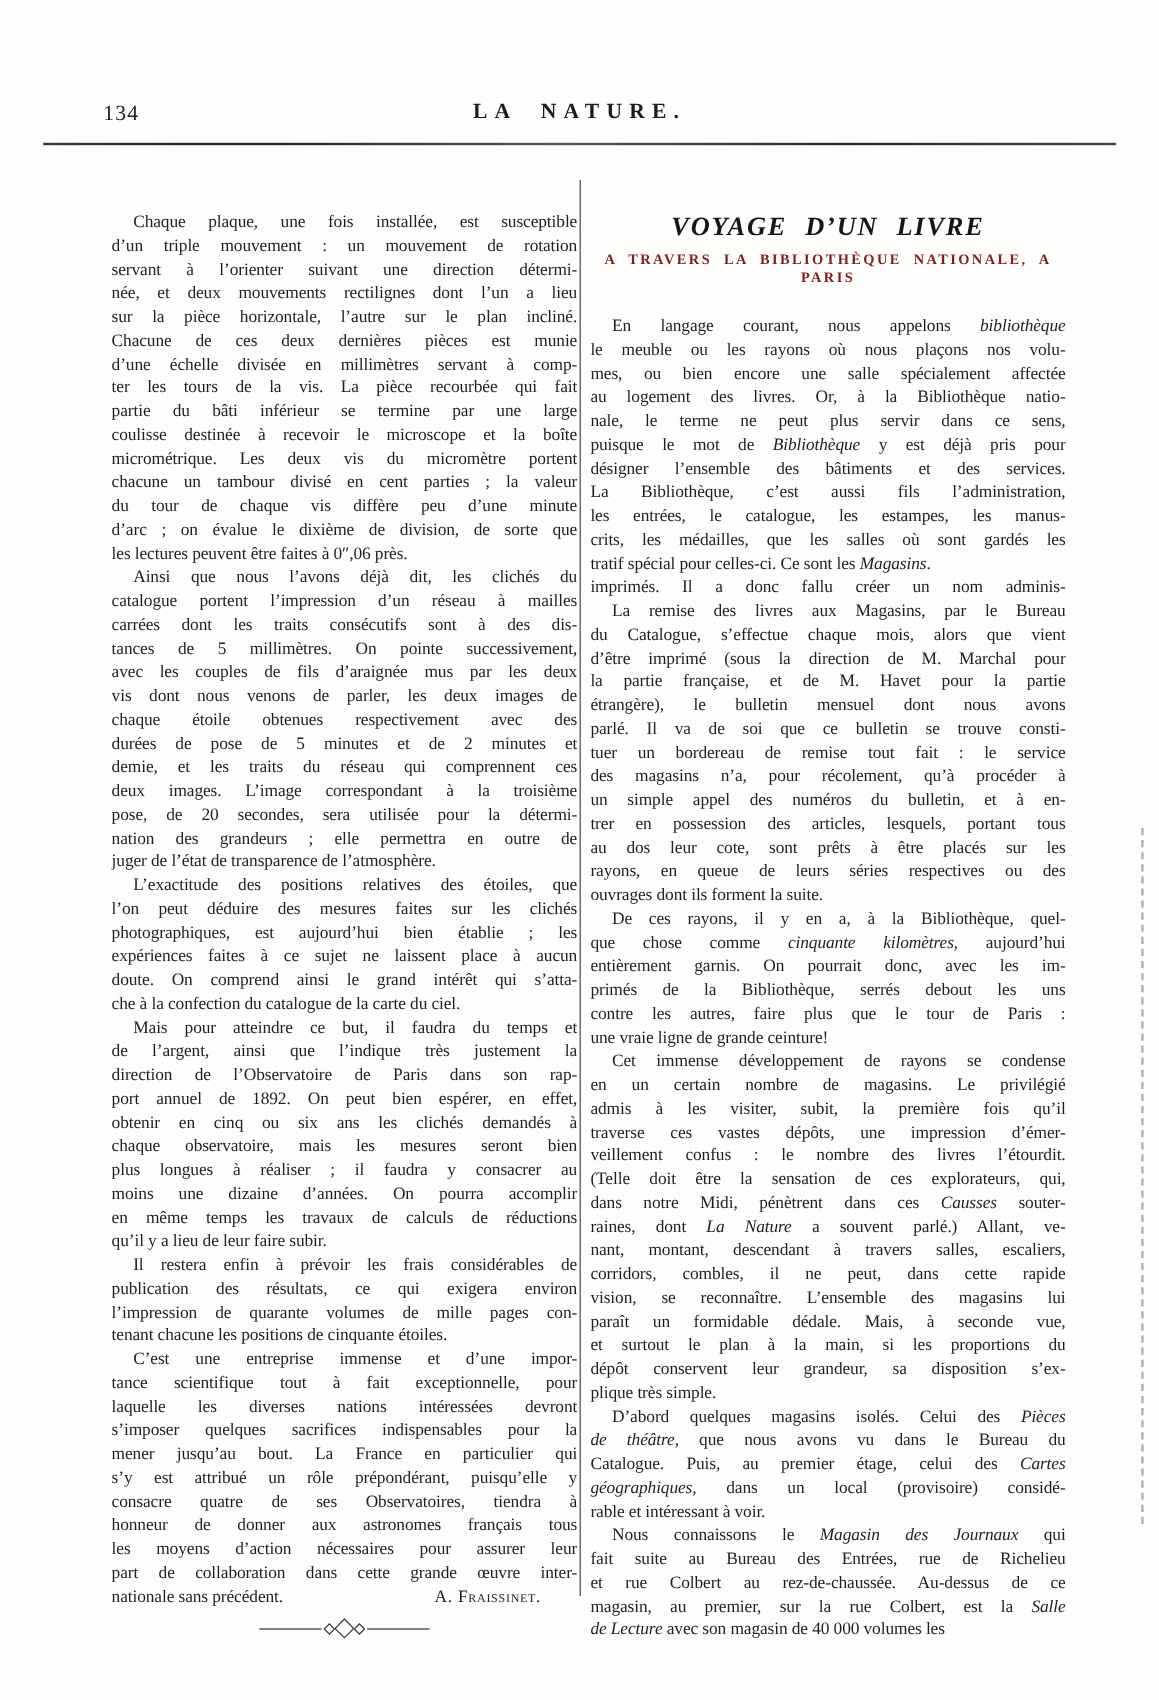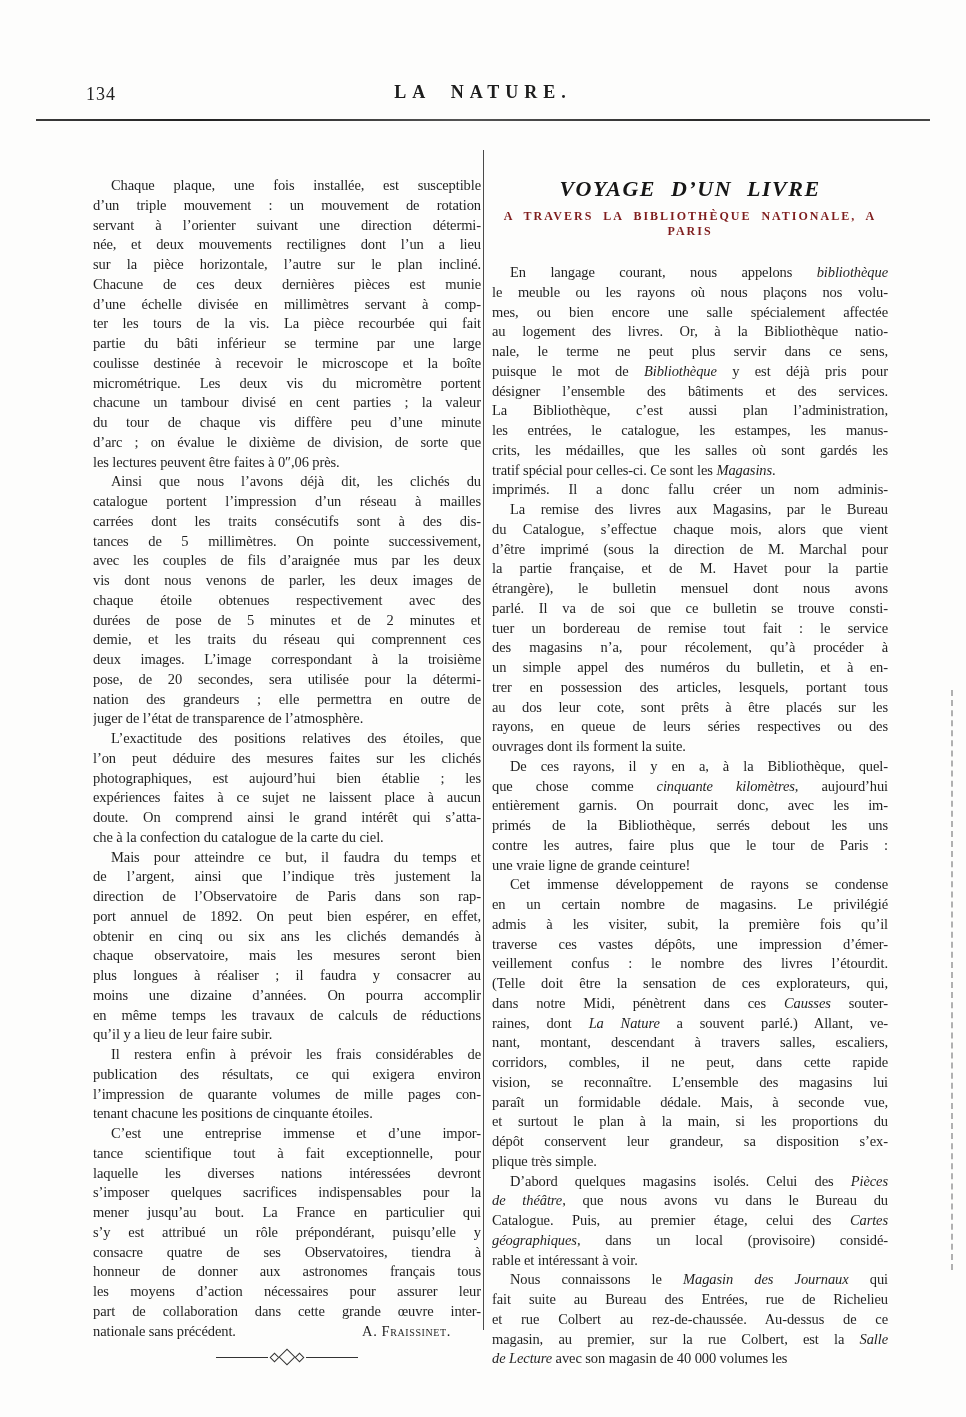--- a/index.html
+++ b/index.html
@@ -180,21 +180,21 @@
     <h2 class="article-subtitle">A TRAVERS LA BIBLIOTHÈQUE NATIONALE, A PARIS</h2>
     <div id="right-col-text">
         <div class="para">
           <div class="line first">En langage courant, nous appelons <i>bibliothèque</i></div>
           <div class="line">le meuble ou les rayons où nous plaçons nos volu-</div>
           <div class="line">mes, ou bien encore une salle spécialement affectée</div>
           <div class="line">au logement des livres. Or, à la Bibliothèque natio-</div>
           <div class="line">nale, le terme ne peut plus servir dans ce sens,</div>
           <div class="line">puisque le mot de <i>Bibliothèque</i> y est déjà pris pour</div>
           <div class="line">désigner l’ensemble des bâtiments et des services.</div>
-          <div class="line">La Bibliothèque, c’est aussi plan l’administration,</div>
+          <div class="line">La Bibliothèque, c’est aussi fils l’administration,</div>
           <div class="line">les entrées, le catalogue, les estampes, les manus-</div>
           <div class="line">crits, les médailles, que les salles où sont gardés les</div>
           <div class="line last">tratif spécial pour celles-ci. Ce sont les <i>Magasins</i>.</div>
           <div class="line">imprimés. Il a donc fallu créer un nom adminis-</div>
         </div>
         <div class="para">
           <div class="line first">La remise des livres aux Magasins, par le Bureau</div>
           <div class="line">du Catalogue, s’effectue chaque mois, alors que vient</div>
           <div class="line">d’être imprimé (sous la direction de M. Marchal pour</div>
           <div class="line">la partie française, et de M. Havet pour la partie</div>

